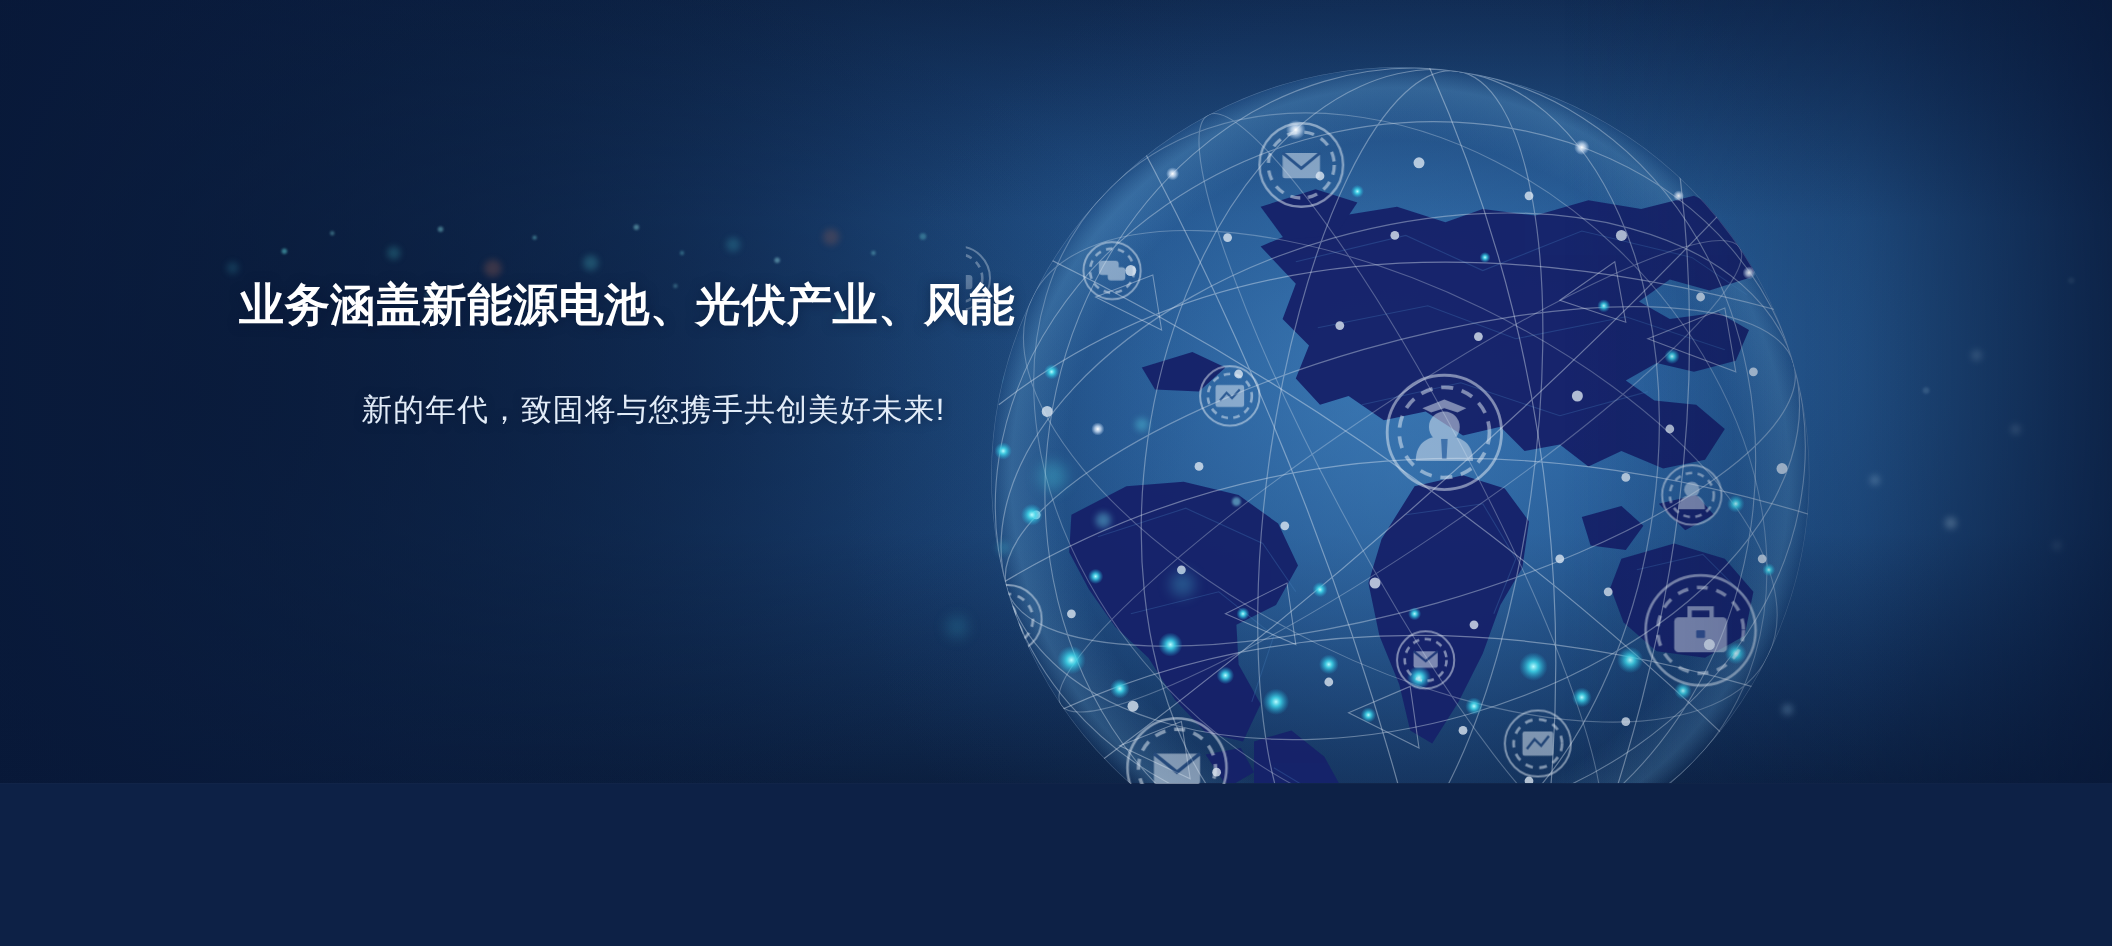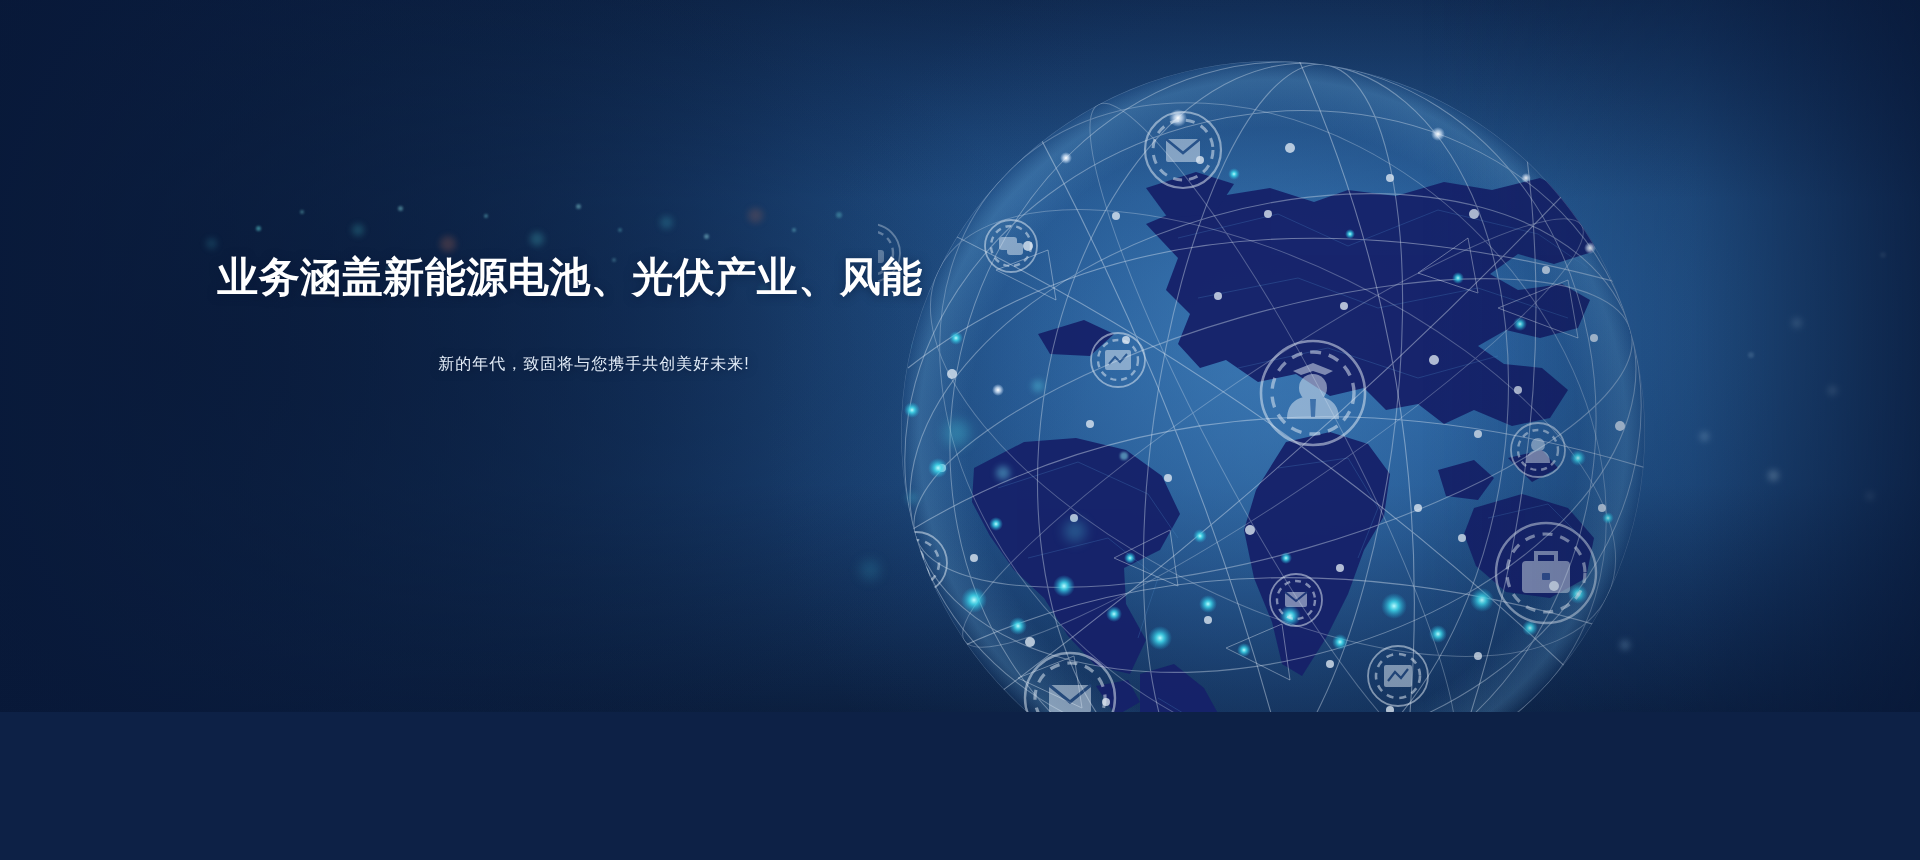--- a/index.html
+++ b/index.html
@@ -68,21 +68,21 @@
     letter-spacing:0.5px;
     line-height:1.36;
     margin:0;
     text-shadow:0 1px 10px rgba(6,22,52,0.55);
     white-space:nowrap;
   }
   .headline .l2{display:block;}
   .subline{
     margin:48px 0 0 0;
     color:#e2ecf8;
-    font-size:16px;
+    font-size:28px;
     font-weight:400;
     letter-spacing:1px;
     text-shadow:0 1px 8px rgba(6,22,52,0.6);
     white-space:nowrap;
     padding-left:48px;
   }
 </style>
 </head>
 <body>
 

